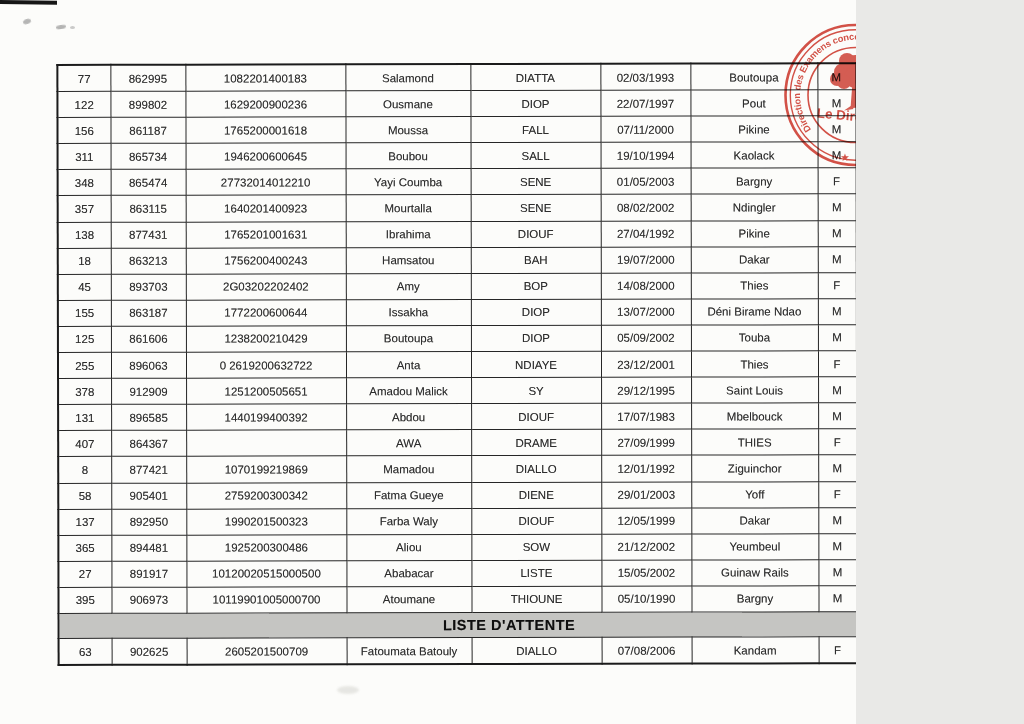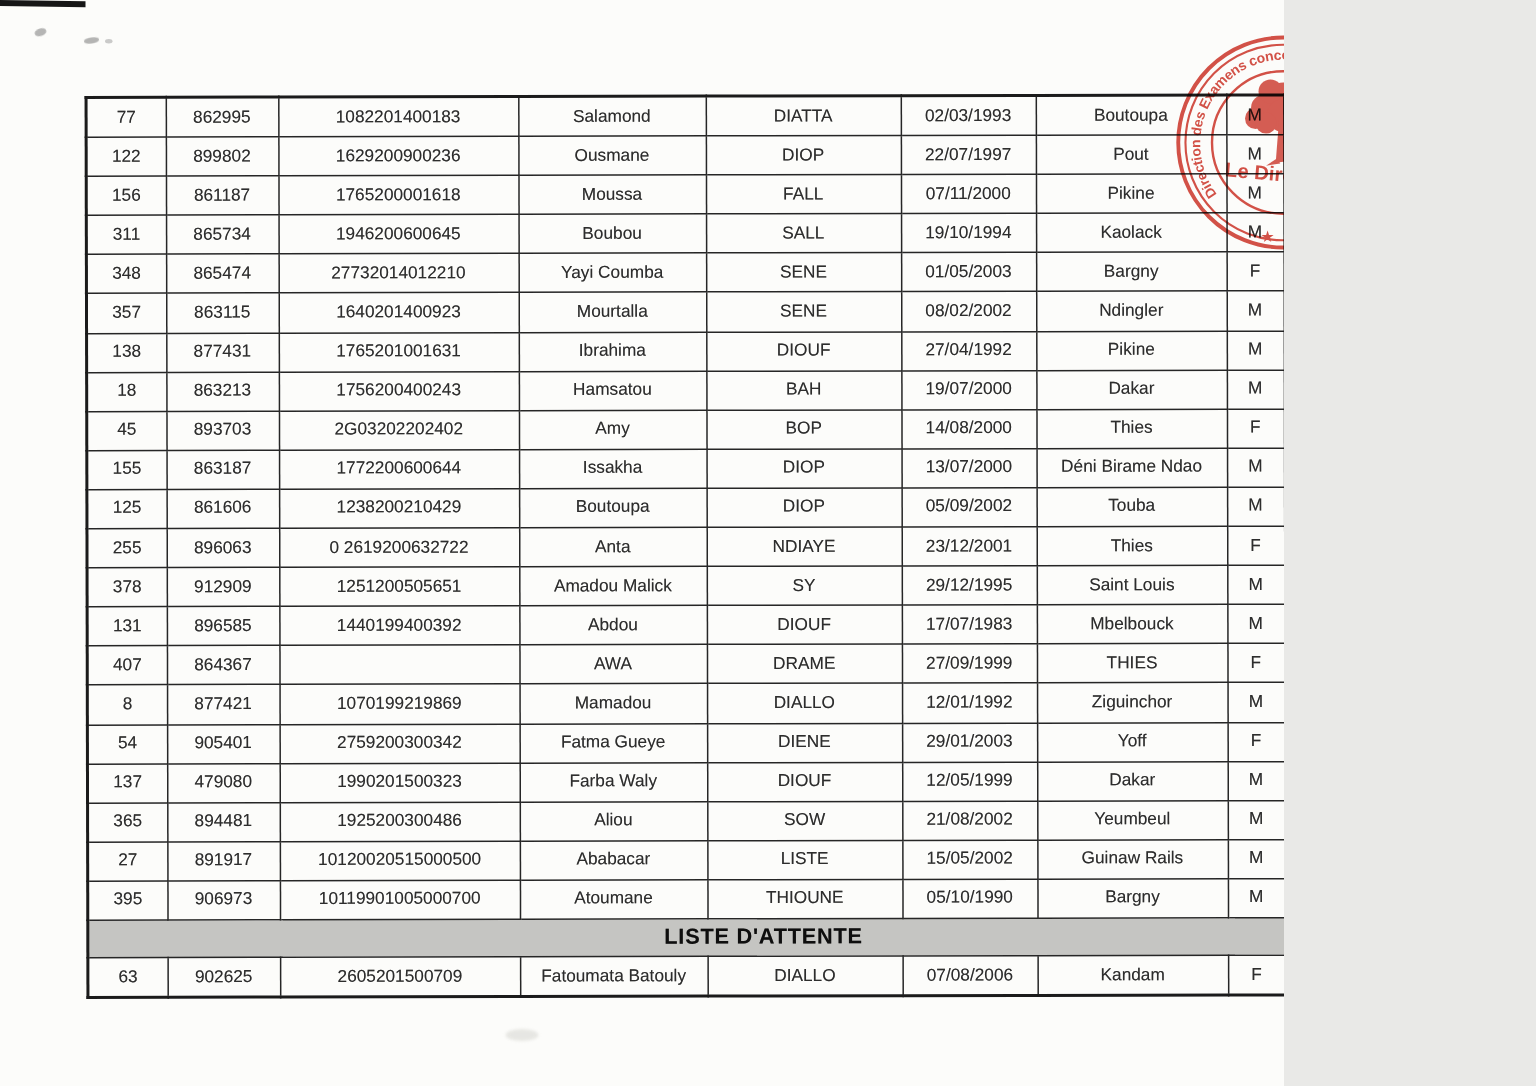--- a/index.html
+++ b/index.html
@@ -271,50 +271,50 @@
           <td>1070199219869</td>
           <td>Mamadou</td>
           <td>DIALLO</td>
           <td>12/01/1992</td>
           <td>Ziguinchor</td>
           <td>M</td>
           <td class="xcell"></td>
           <td class="xcell">X</td>
         </tr>
         <tr>
-          <td>54</td>
+          <td>58</td>
           <td>905401</td>
           <td>2759200300342</td>
           <td>Fatma Gueye</td>
           <td>DIENE</td>
           <td>29/01/2003</td>
           <td>Yoff</td>
           <td>F</td>
           <td class="xcell"></td>
           <td class="xcell">X</td>
         </tr>
         <tr>
           <td>137</td>
-          <td>479080</td>
+          <td>892950</td>
           <td>1990201500323</td>
           <td>Farba Waly</td>
           <td>DIOUF</td>
           <td>12/05/1999</td>
           <td>Dakar</td>
           <td>M</td>
           <td class="xcell"></td>
           <td class="xcell">X</td>
         </tr>
         <tr>
           <td>365</td>
           <td>894481</td>
           <td>1925200300486</td>
           <td>Aliou</td>
           <td>SOW</td>
-          <td>21/08/2002</td>
+          <td>21/12/2002</td>
           <td>Yeumbeul</td>
           <td>M</td>
           <td class="xcell"></td>
           <td class="xcell">X</td>
         </tr>
         <tr>
           <td>27</td>
           <td>891917</td>
           <td>10120020515000500</td>
           <td>Ababacar</td>

